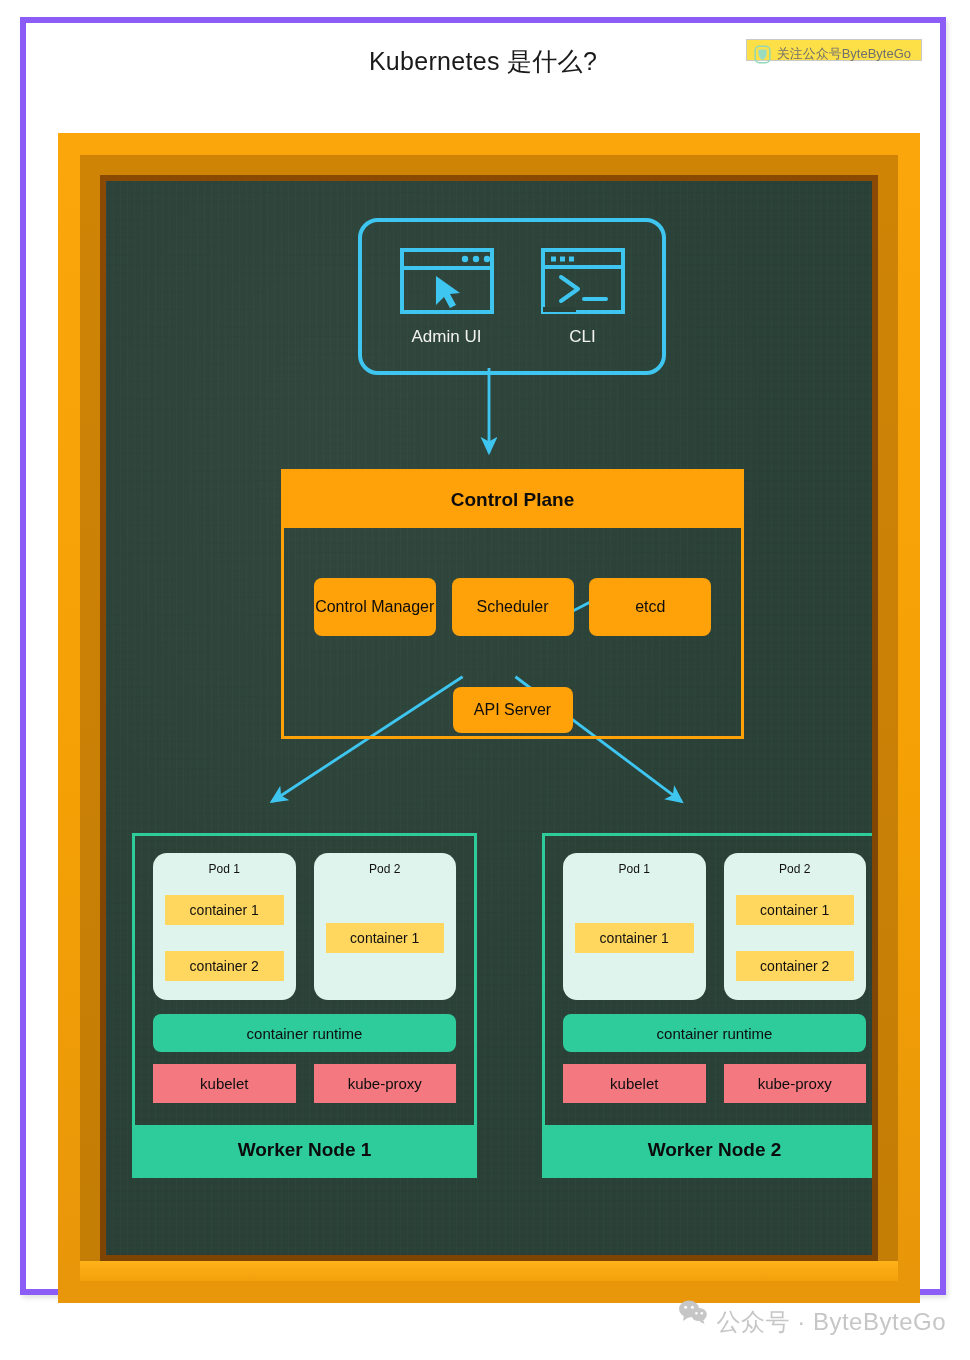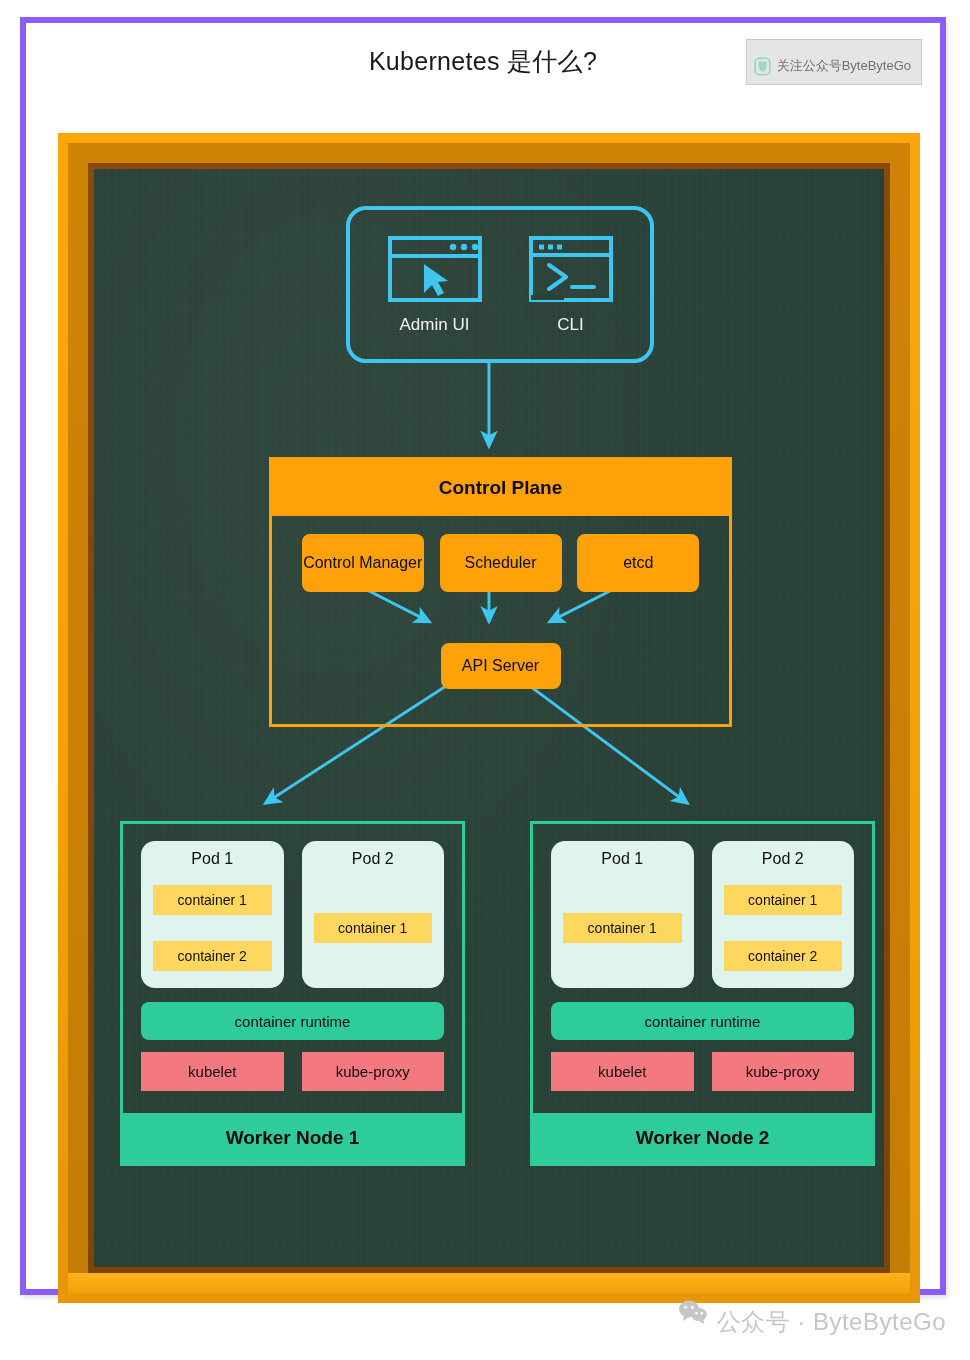--- a/index.html
+++ b/index.html
@@ -44,24 +44,24 @@
     text-align: center;
     font-size: 25px;
     color: #1a1a1a;
     letter-spacing: 0.3px;
     font-family: "Liberation Sans", "DejaVu Sans", sans-serif;
   }
   .wechat-badge {
     position: absolute;
     right: 18px;
     top: 16px;
-    height: 46px;
+    height: 22px;
     box-sizing: border-box;
     border: 1px solid #c9c9c9;
-    background: #e5e5e5;
+    background: #fde047;
     display: flex;
     align-items: center;
     gap: 6px;
     padding: 8px 10px 0 7px;
   }
   .wechat-badge .badge-label {
     font-size: 13px;
     color: #6f6f6f;
     white-space: nowrap;
     font-family: "Liberation Sans", "DejaVu Sans", sans-serif;
@@ -74,21 +74,21 @@
 
   
   .board-frame {
     position: absolute;
     left: 32px;
     top: 110px;
     width: 862px;
     height: 1170px;
     background: linear-gradient(180deg, #FBA70B 0%, #F5A105 55%, #E8960A 100%);
     box-sizing: border-box;
-    padding: 10px;
+    padding: 22px;
   }
   .board-frame-mid {
     width: 100%;
     height: 100%;
     box-sizing: border-box;
     background: linear-gradient(180deg, #CF8406 0%, #C47D05 100%);
     padding: 20px;
     position: relative;
   }
   .board-frame-inner {
@@ -182,20 +182,21 @@
     align-items: center;
     justify-content: center;
     font-size: 19px;
     font-weight: bold;
     color: #0c0c0c;
     font-family: "Liberation Sans", "DejaVu Sans", sans-serif;
   }
   .cp-body {
     position: relative;
     height: calc(100% - 56px);
+    margin-top: 32px;
   }
   .cp-components {
     position: absolute;
     left: 0;
     top: 18px;
     width: 100%;
     display: flex;
     justify-content: space-evenly;
     padding: 0 14px;
     box-sizing: border-box;
@@ -262,21 +263,21 @@
     flex: 1;
     background: #DFF4EC;
     border-radius: 14px;
     box-sizing: border-box;
     padding: 9px 12px;
     display: flex;
     flex-direction: column;
     align-items: center;
   }
   .pod-title {
-    font-size: 16px;
+    font-size: 12px;
     color: #101010;
     margin-bottom: 9px;
     font-family: "Liberation Sans", "DejaVu Sans", sans-serif;
   }
   .pod-containers {
     width: 100%;
     flex: 1;
     display: flex;
     flex-direction: column;
     justify-content: center;

